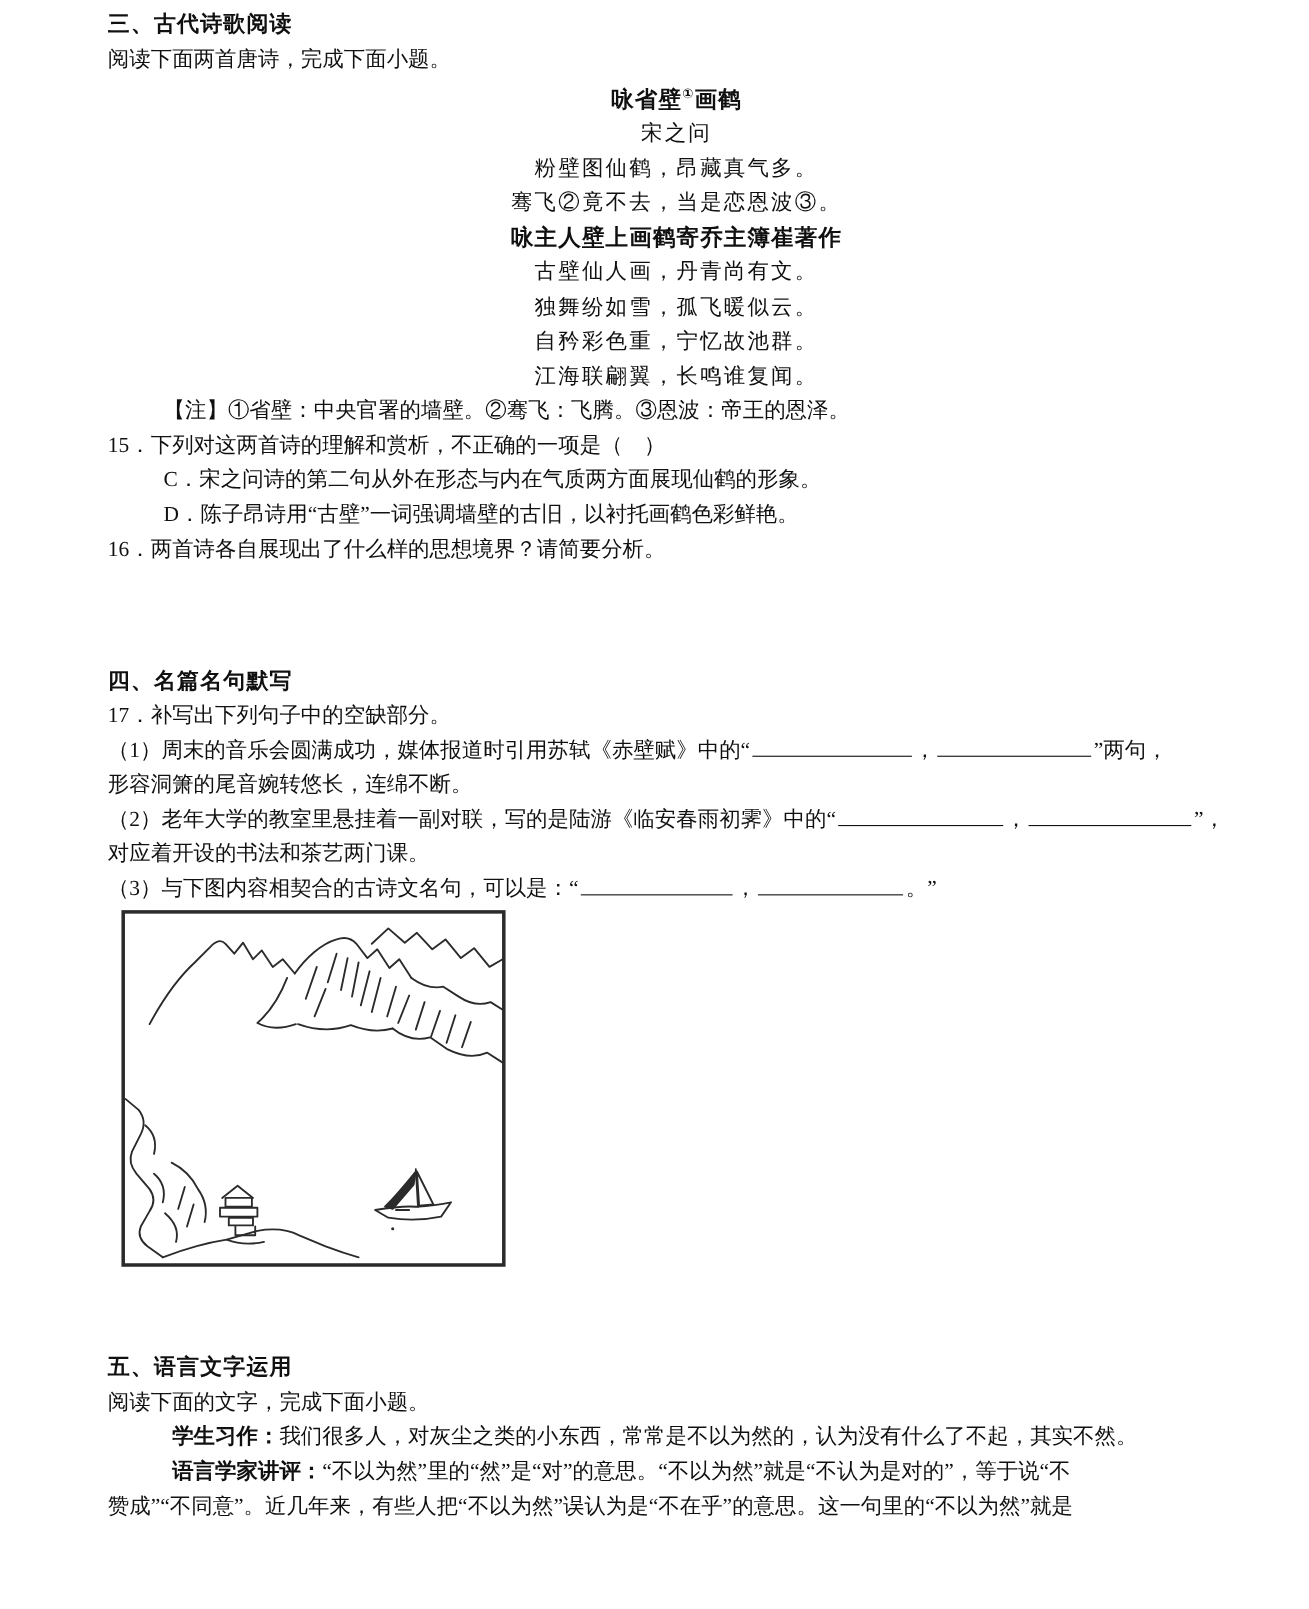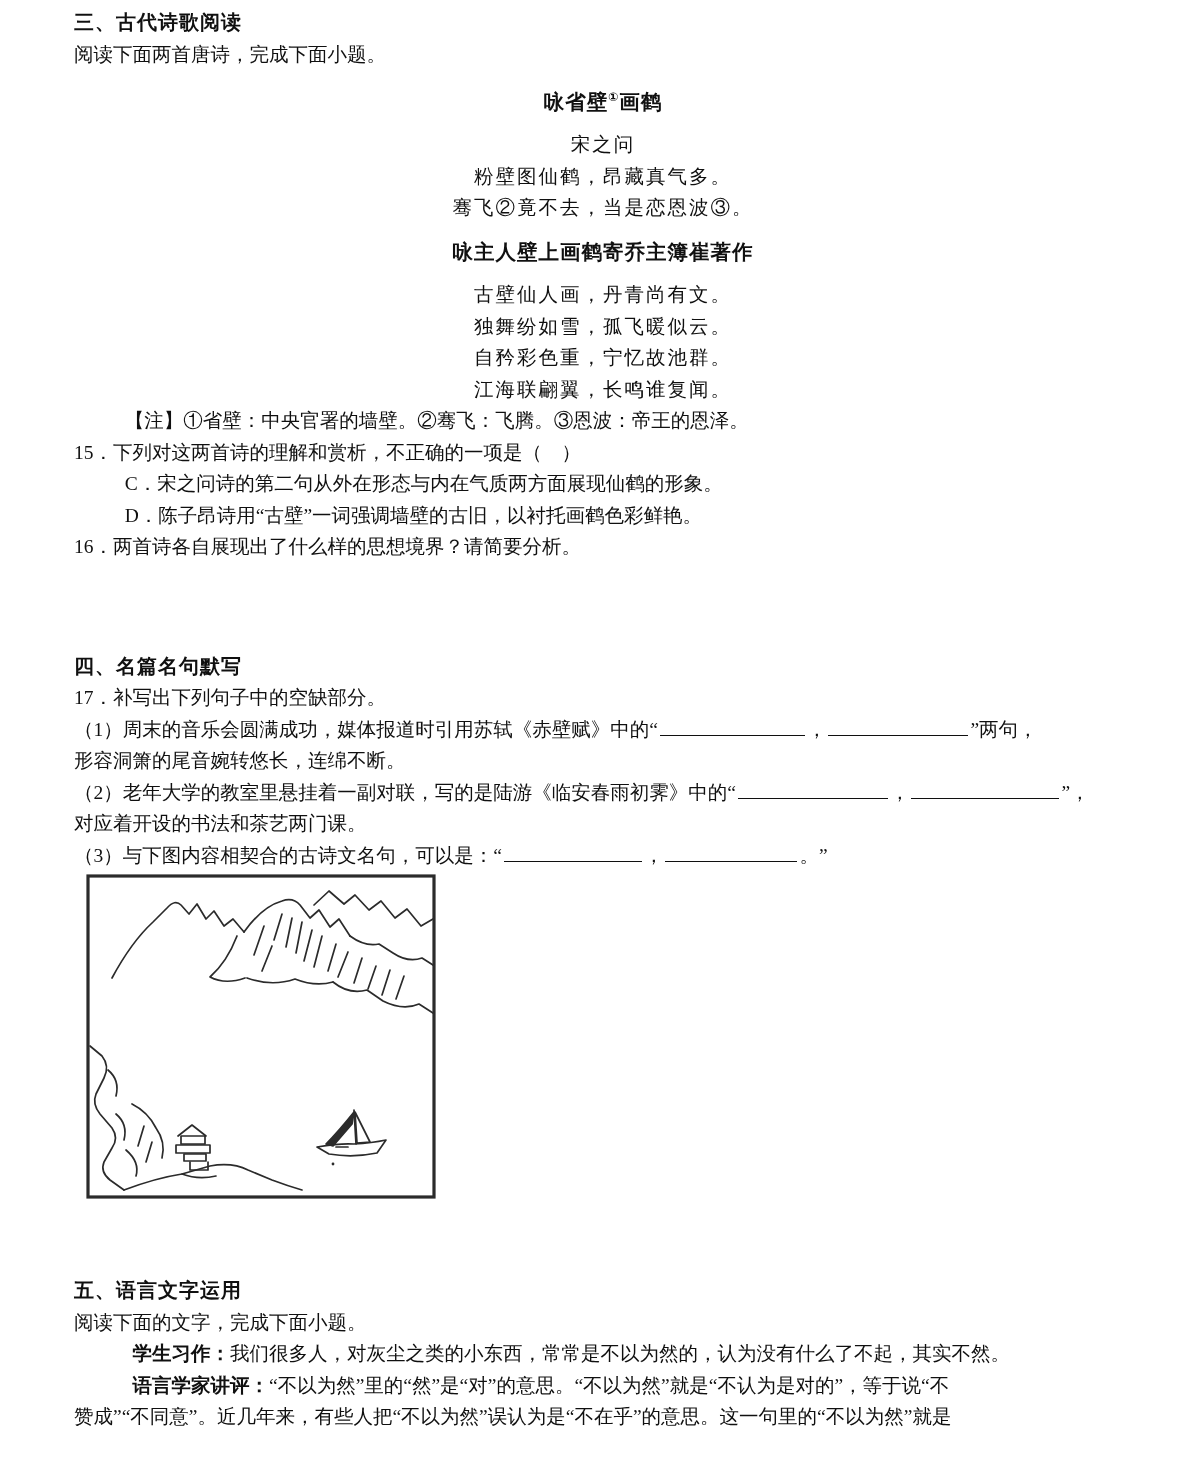--- a/index.html
+++ b/index.html
@@ -1,27 +1,27 @@
 <!DOCTYPE html>
 <html><head>
 <meta charset="utf-8">
 <style>
   html,body{margin:0;padding:0;background:#ffffff;}
   body{
     width:1190px;height:1463px;overflow:hidden;color:#101010;
     font-family:"Liberation Serif","DejaVu Serif",serif;
   }
-  .page{box-sizing:border-box;width:1190px;height:1463px;padding:7px 58px 0 74px;position:relative;}
+  .page{box-sizing:border-box;width:1190px;height:1463px;padding:7px 58px 0 98px;position:relative;}
   .line{margin:0;line-height:31.5px;font-size:19.5px;white-space:nowrap;}
   .sec-heading{
     margin:0;line-height:31.5px;font-size:20px;font-weight:bold;
     font-family:"Liberation Sans","DejaVu Sans",sans-serif;letter-spacing:1px;
   }
   .poem-title{
-    margin:12px;line-height:31.5px;font-size:20.5px;font-weight:bold;text-align:center;
+    margin:0;line-height:31.5px;font-size:20.5px;font-weight:bold;text-align:center;
     font-family:"Liberation Sans","DejaVu Sans",sans-serif;letter-spacing:1px;
   }
   .poem-title sup{font-size:12px;font-weight:bold;}
   .poem-author,.poem-line{margin:0;line-height:31.5px;font-size:19.5px;text-align:center;letter-spacing:2px;}
   .indent-note{text-indent:2.6em;}
   .indent-opt{text-indent:2.6em;}
   .indent-para{text-indent:3em;}
   .answer-space{height:88px;}
   .blank{
     display:inline-block;border-bottom:1.6px solid #101010;height:19px;

